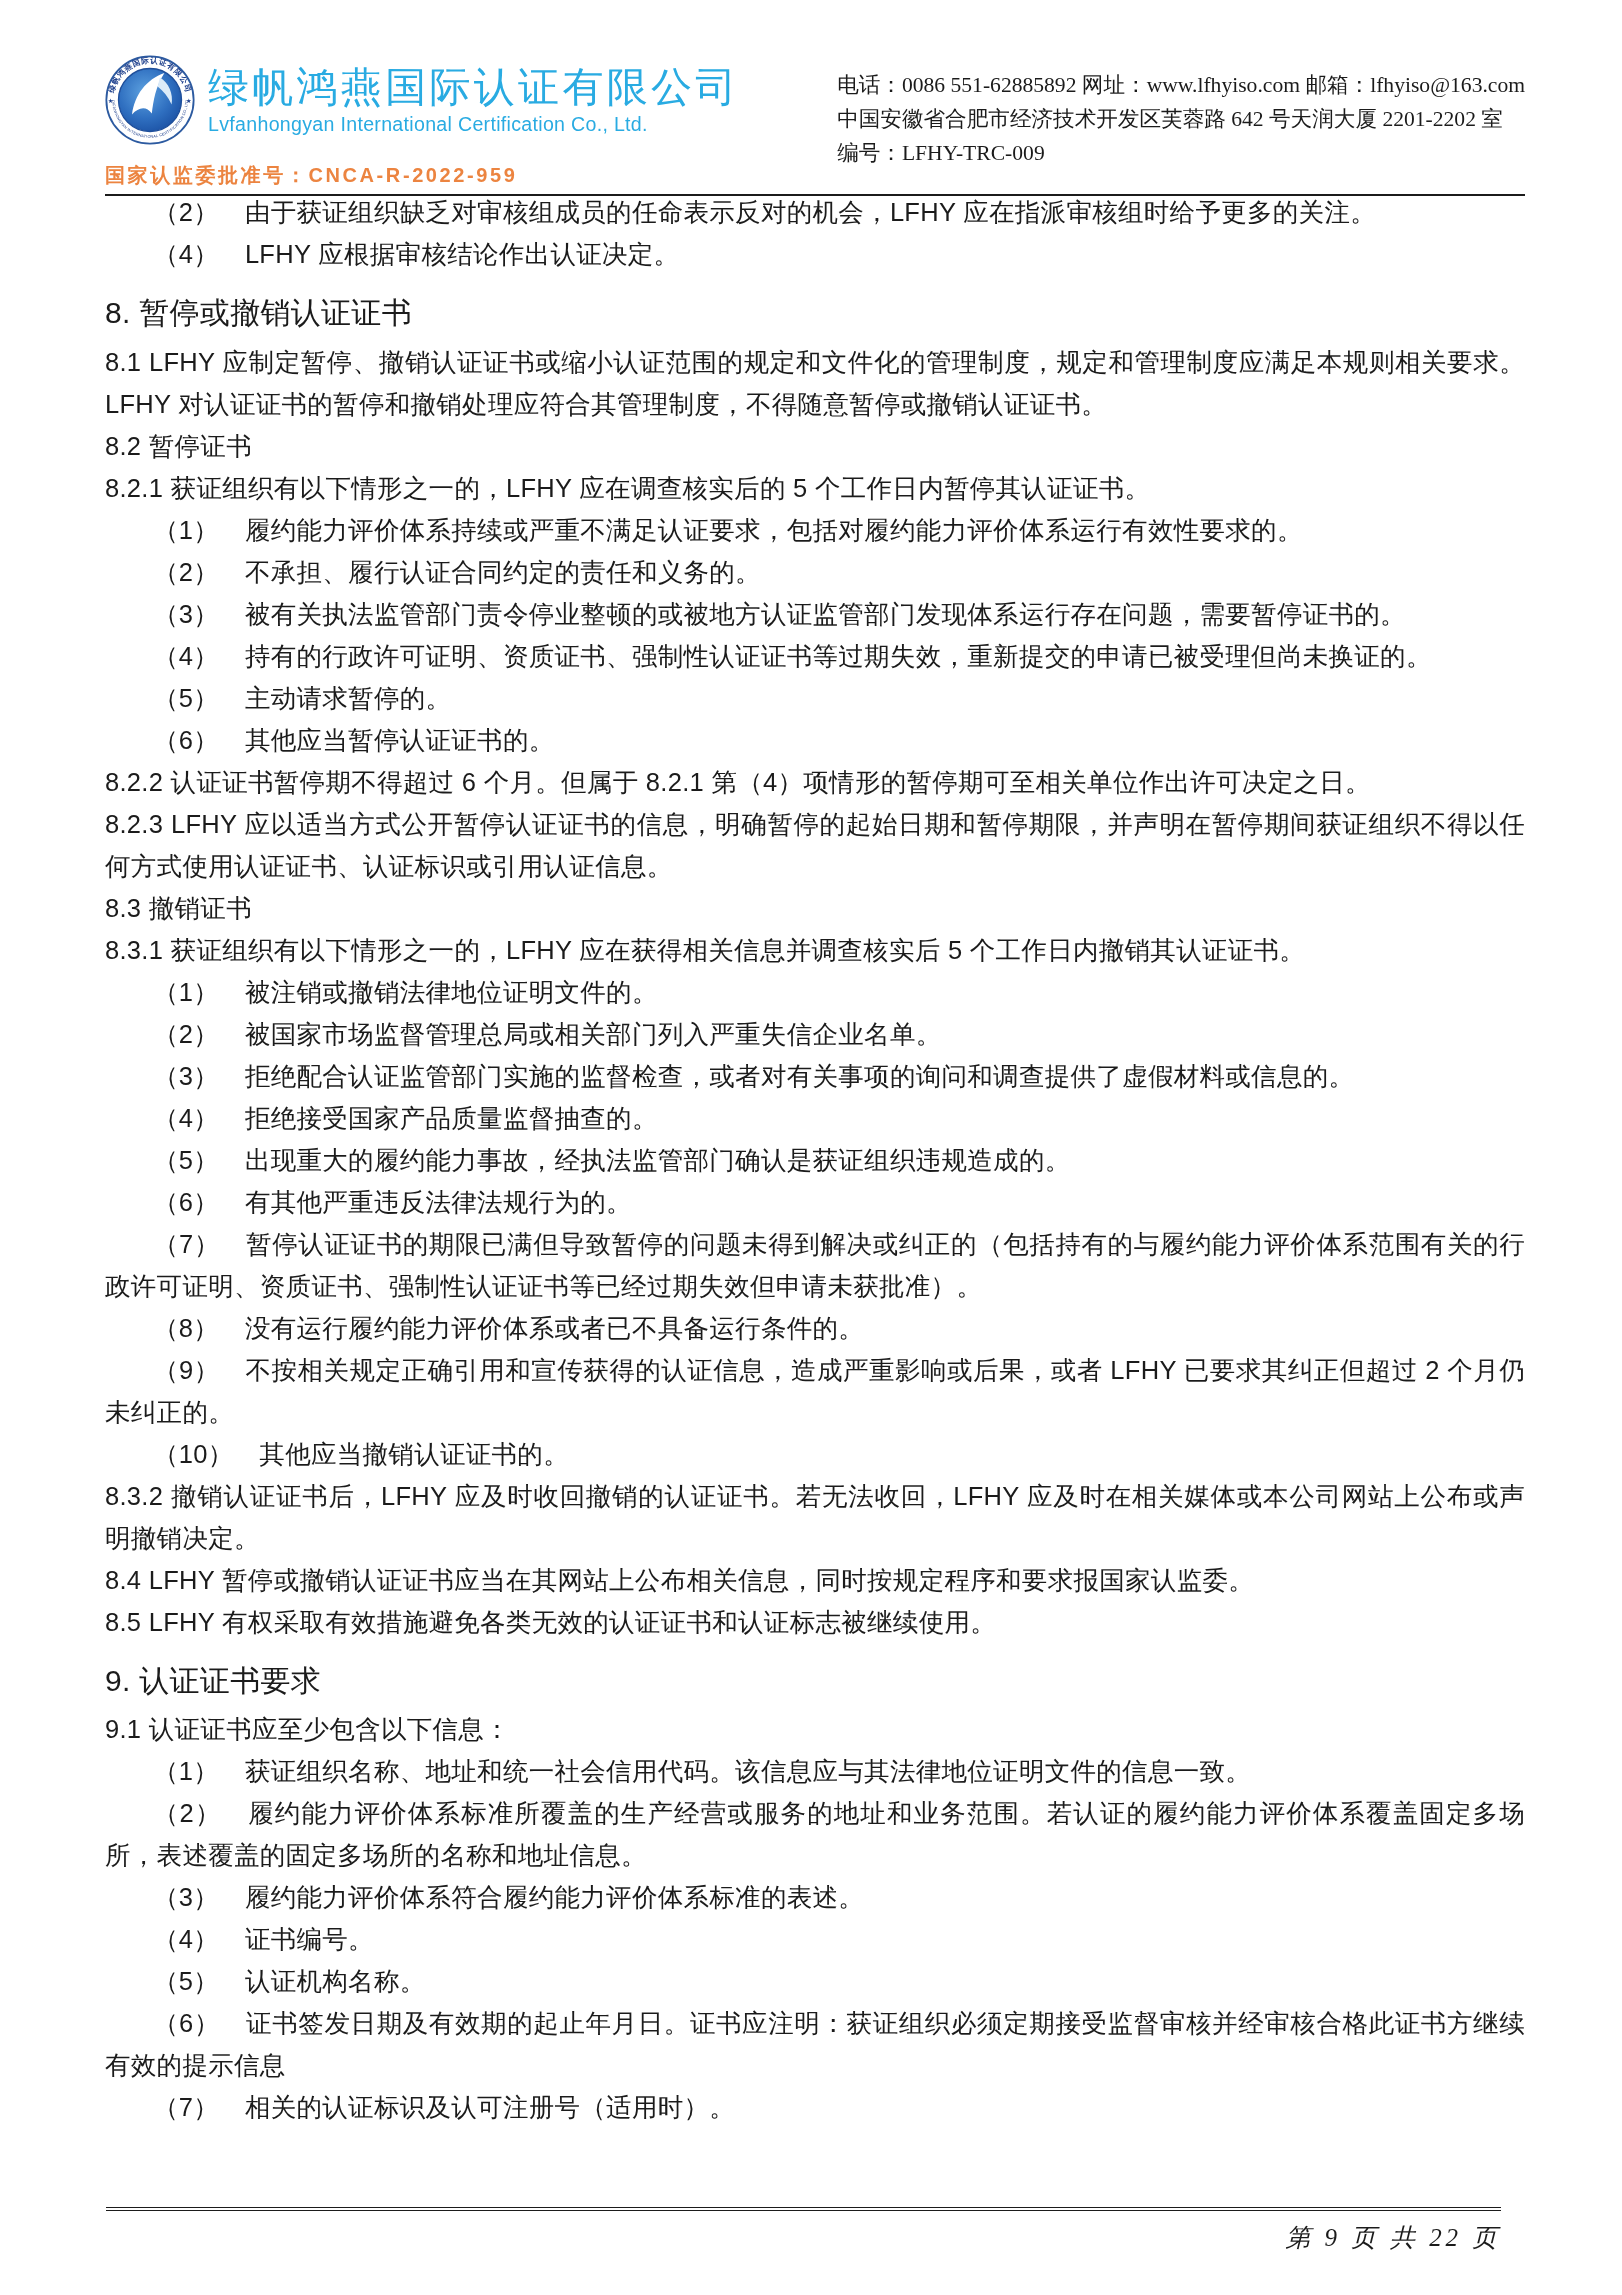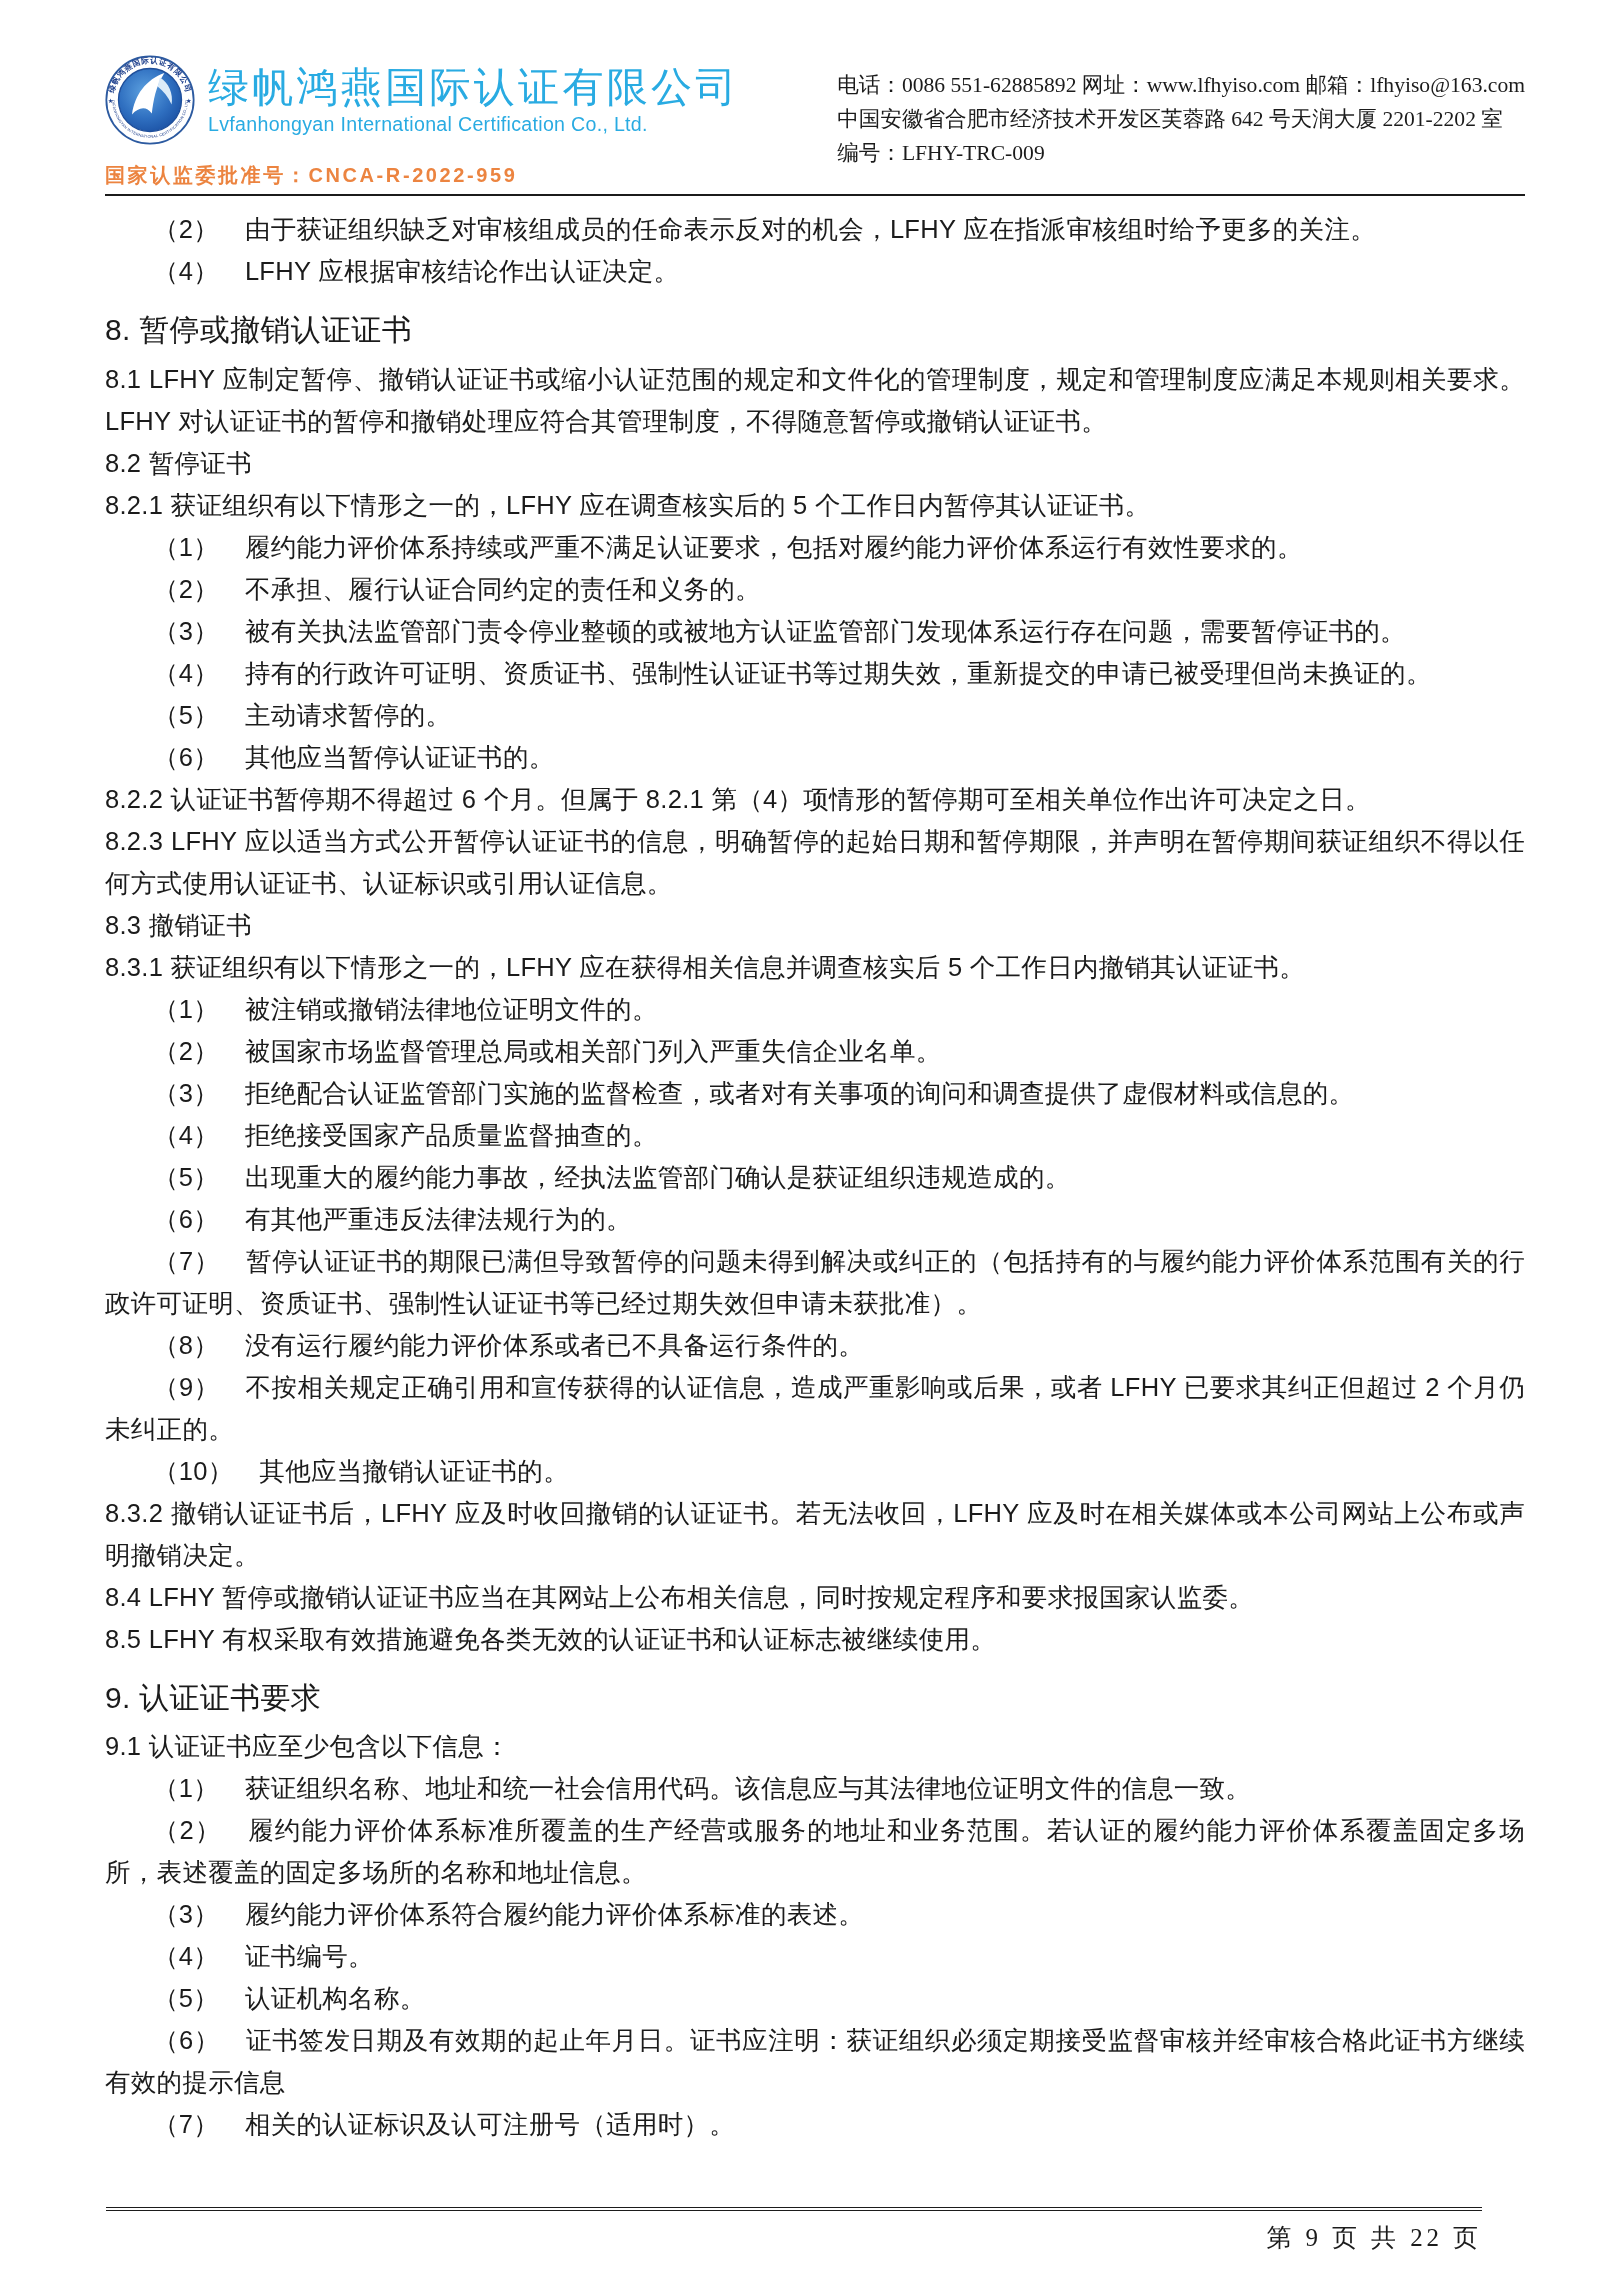--- a/index.html
+++ b/index.html
@@ -45,35 +45,35 @@
     padding-top:13px;
     white-space:nowrap;
   }
   .header-rule {
     position:absolute; top:194px; left:105px; right:98px;
     border-top:2px solid #1b1b1b; height:0;
   }
 
   
   .body {
-    position:absolute; top:208px; left:105px; right:98px;
+    position:absolute; top:191px; left:105px; right:98px;
     font-size:25.5px; line-height:42px;
     text-align:justify;
     letter-spacing:0.3px;
   }
   .body p { margin:0; white-space:pre-wrap; }
   .body p.item { text-indent:48px; }
   .body h2 {
     font-size:30px; line-height:42px;
     margin:17px 0 6.5px 0; font-weight:normal;
     white-space:pre-wrap;
   }
 
   
-  .footer { position:absolute; left:106px; right:141px; bottom:41px; }
+  .footer { position:absolute; left:106px; right:122px; bottom:41px;font-style:italic; }
   .footer-rule {
     height:2px;
     border-top:1.3px solid #1b1b1b;
     border-bottom:0.7px solid #1b1b1b;
   }
   .page-num {
     margin-top:10.5px;
     text-align:right;
     font-family:"Liberation Serif","DejaVu Serif",serif;
     font-size:25px; letter-spacing:3.9px;

